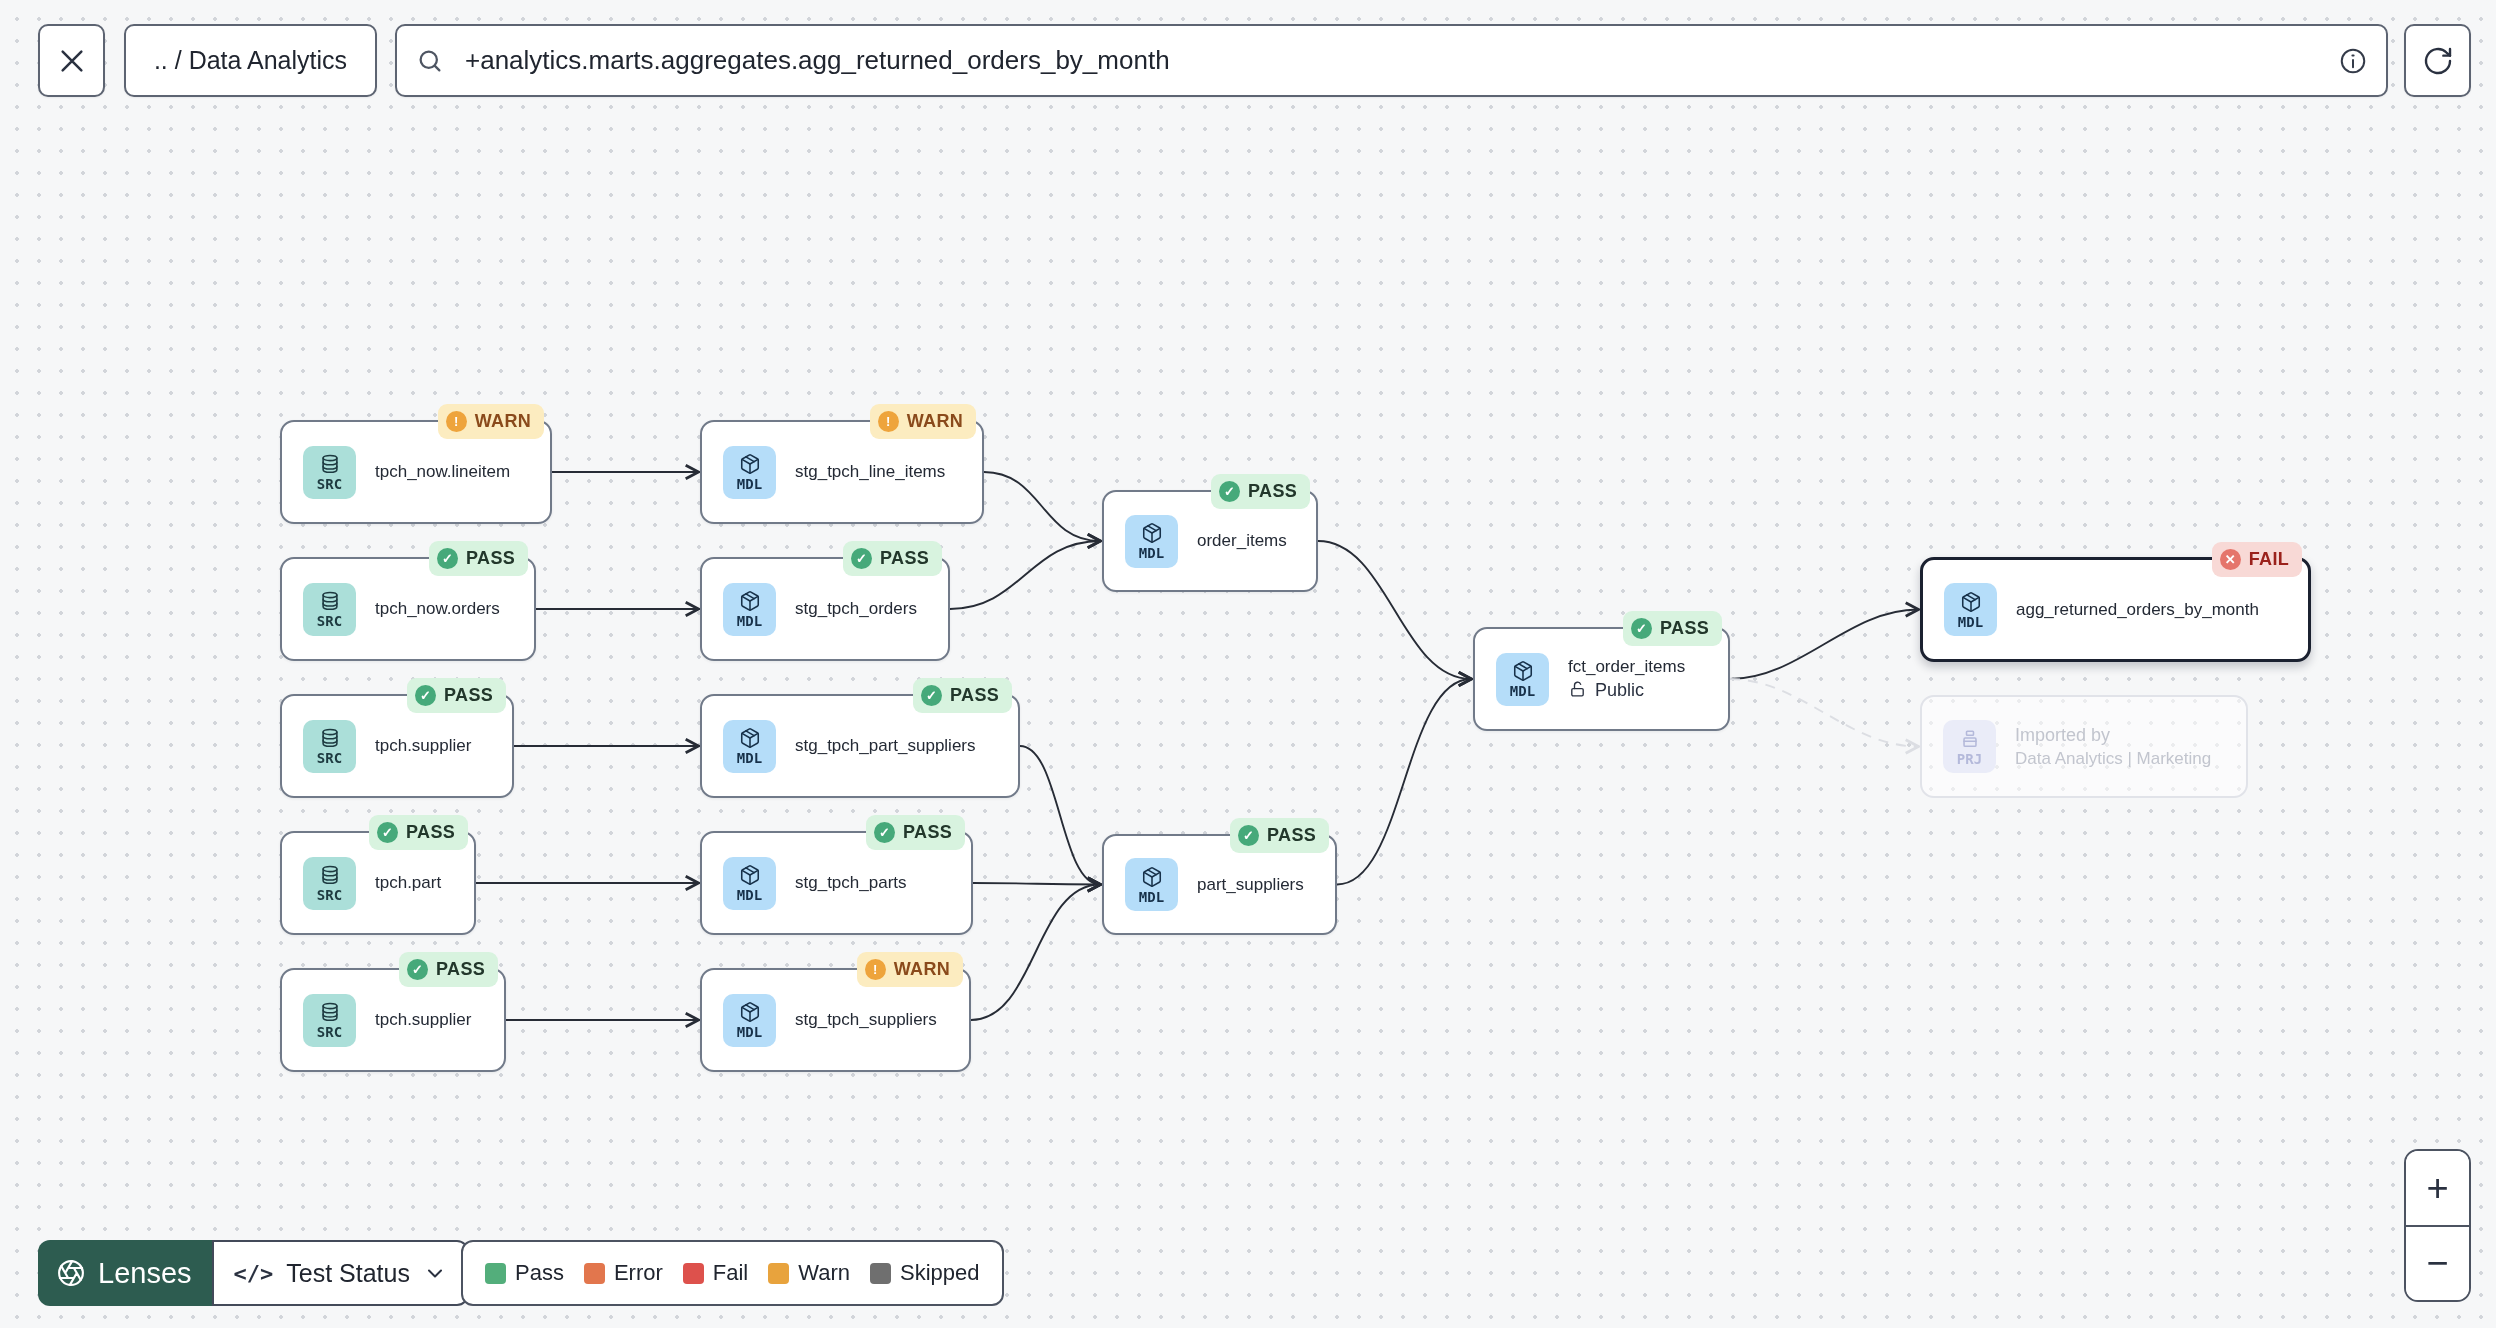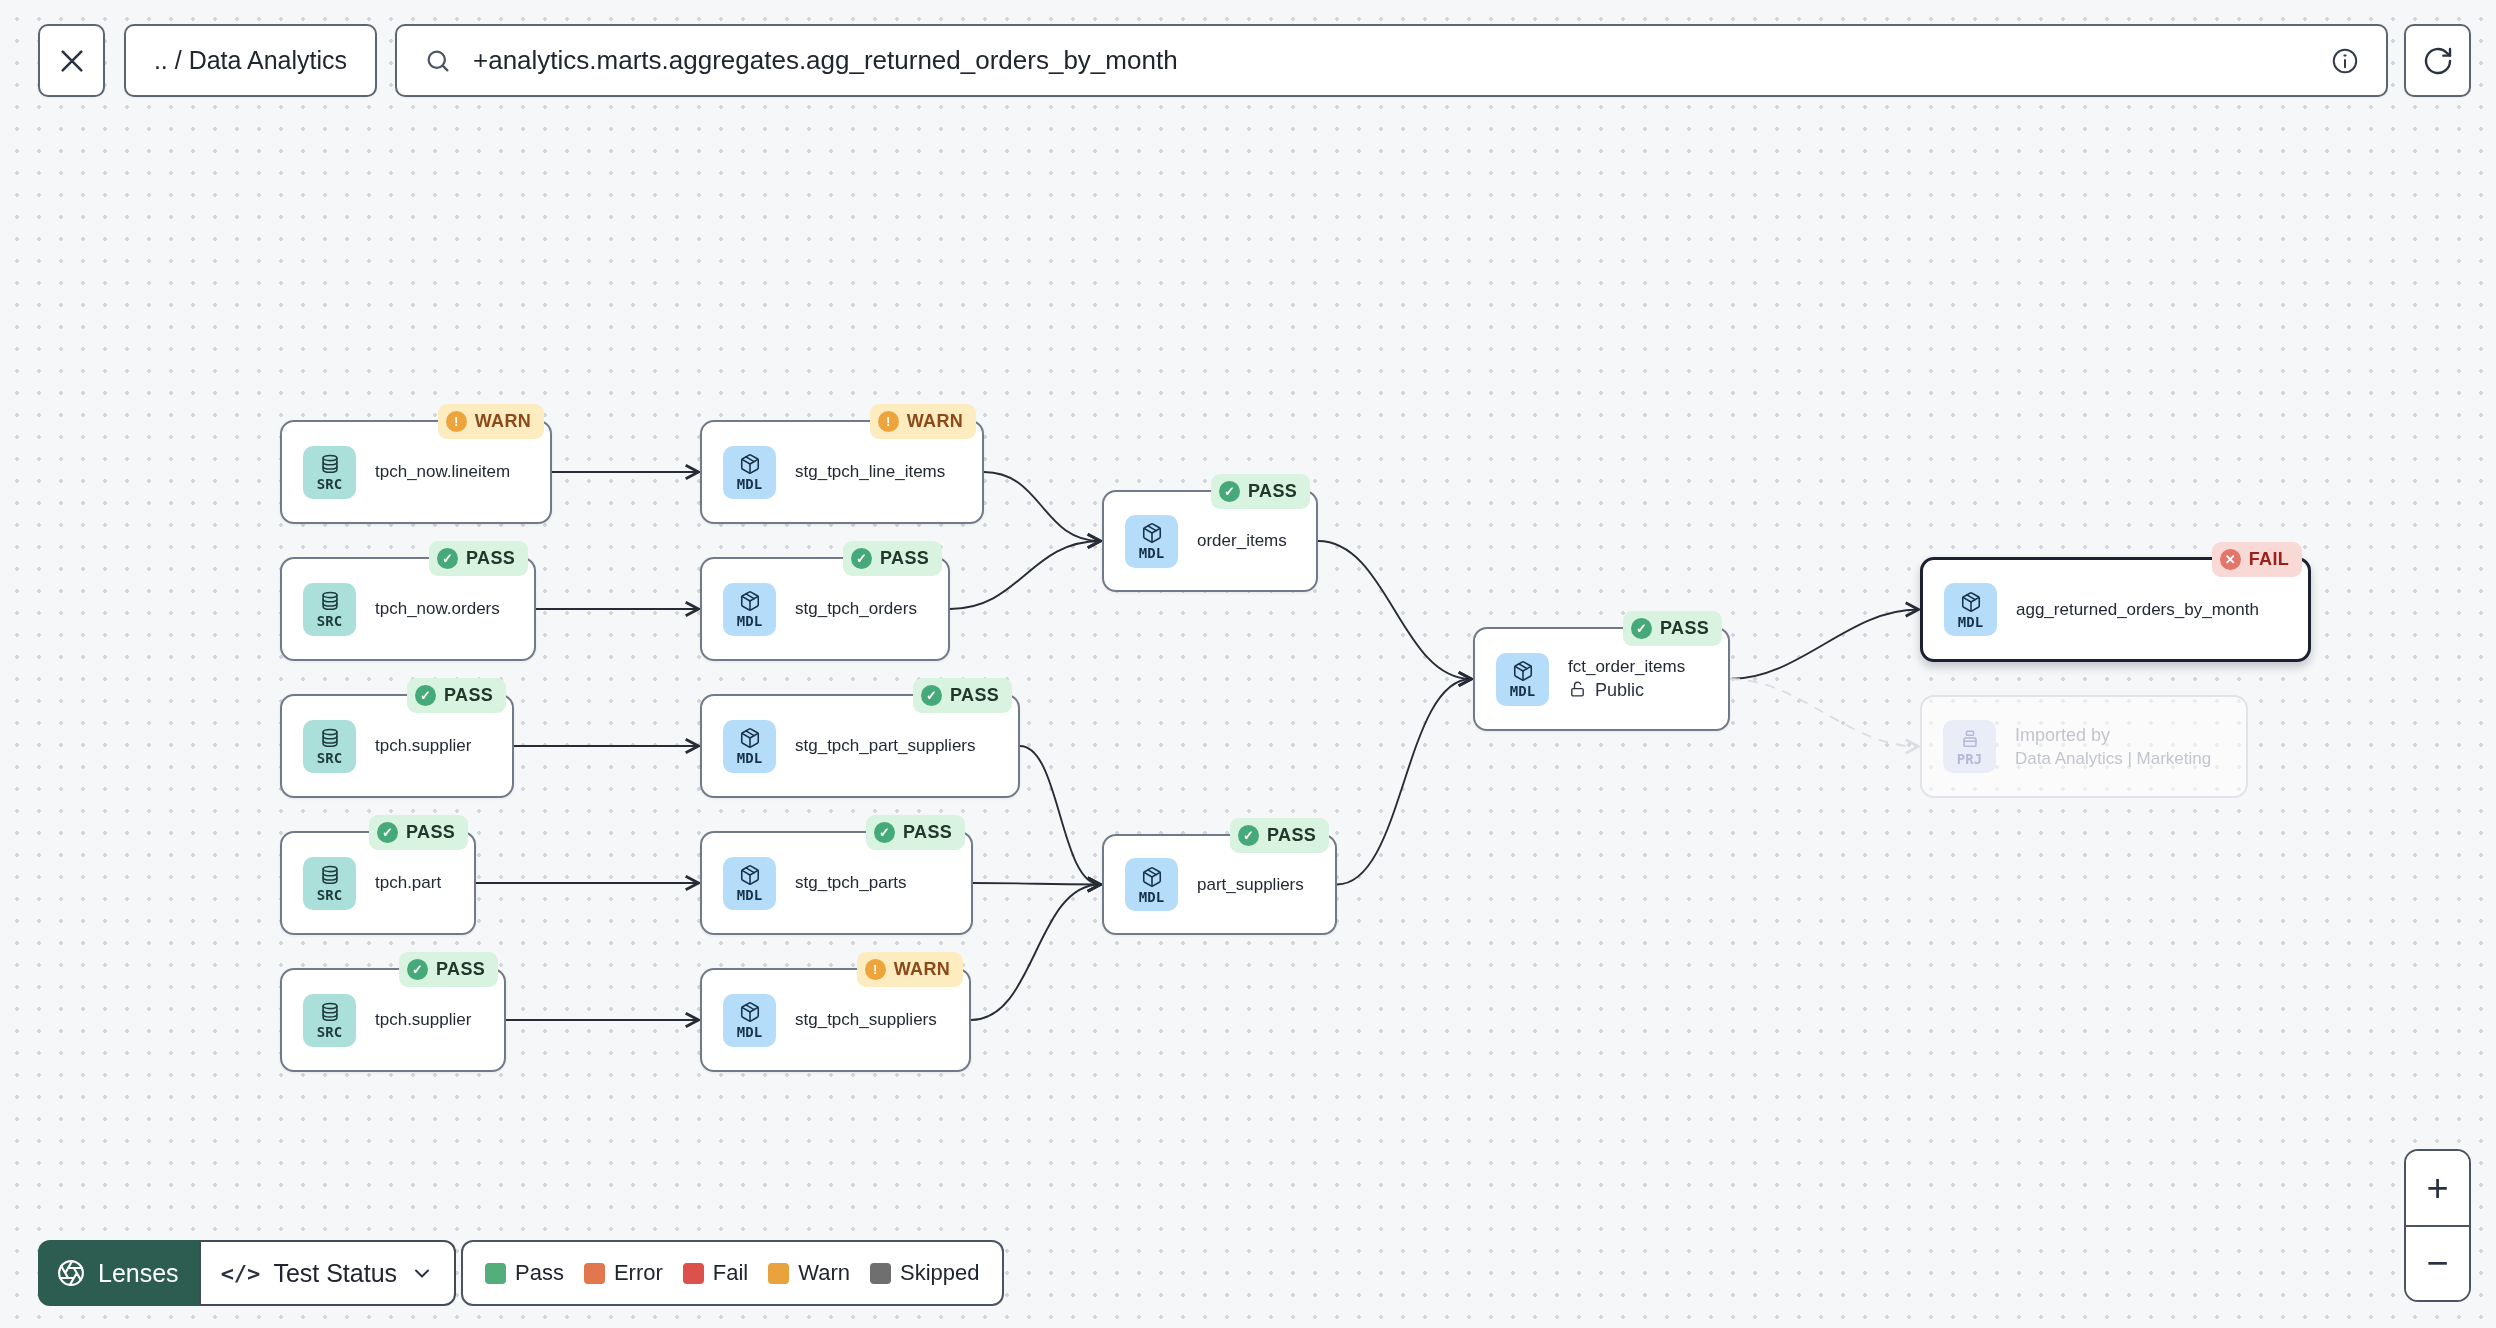--- a/index.html
+++ b/index.html
@@ -57,32 +57,32 @@
   
   .panel {
     position:absolute; background:#fff;
     border:2px solid #5d6472; border-radius:10px;
     display:flex; align-items:center;
     box-shadow:0 1px 2px rgba(16,24,40,.06);
   }
   .icon-btn { justify-content:center; cursor:pointer; }
   .icon-btn svg { width:32px; height:32px; color:#2a3140; }
   .breadcrumb-box { justify-content:center; font-size:25px; color:#20252f; }
-  .search-box { padding:0 26px; gap:20px; }
+  .search-box { padding:0 18px; gap:20px; }
   .search-box svg { width:30px; height:30px; color:#4e5562; flex:0 0 auto; }
   .search-query { font-size:26px; color:#20252f; white-space:nowrap; overflow:hidden; flex:1 1 auto; }
   .info-wrap { margin-left:auto; display:flex; }
   .info-wrap svg { color:#343b49; }
 
   
   .lenses-group { position:absolute; left:38px; top:1240px; height:66px; display:flex; }
   .lenses-btn {
     background:#2d5c50; color:#fff; border-radius:12px 0 0 12px;
     display:flex; align-items:center; gap:12px; padding:0 20px 0 18px;
-    font-size:25px; cursor:pointer;
+    font-size:29px; cursor:pointer;
   }
   .lenses-btn svg { width:30px; height:30px; }
   .lens-selector {
     background:#fff; border:2px solid #434a59; border-radius:0 12px 12px 0;
     display:flex; align-items:center; gap:13px; padding:0 20px;
     font-size:25px; color:#20252f; cursor:pointer;
   }
   .code-glyph { font-family:"DejaVu Sans Mono", monospace; font-size:22px; font-weight:bold; color:#2a3140; }
   .lens-selector svg { width:24px; height:24px; color:#2a3140; }
   .legend-box {

